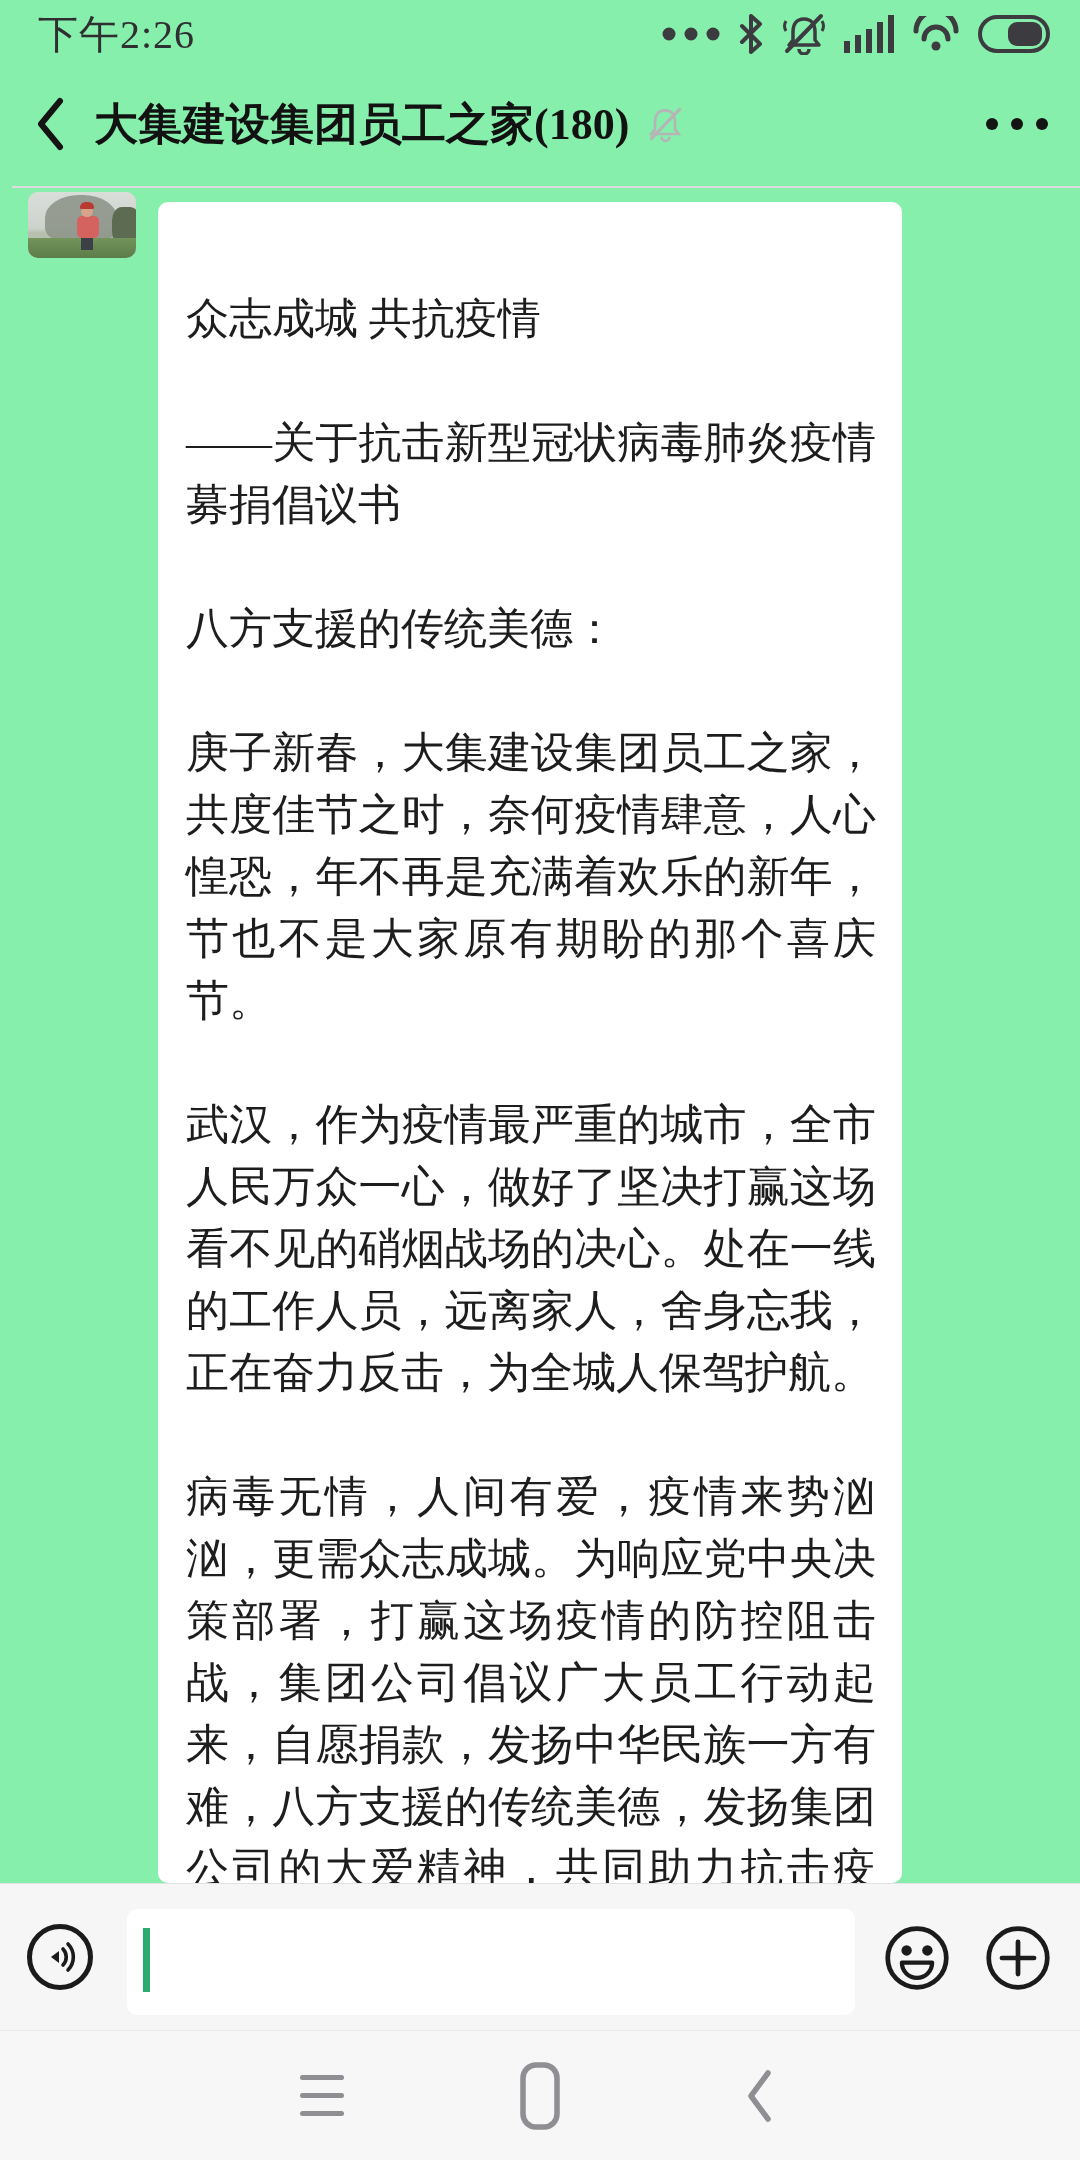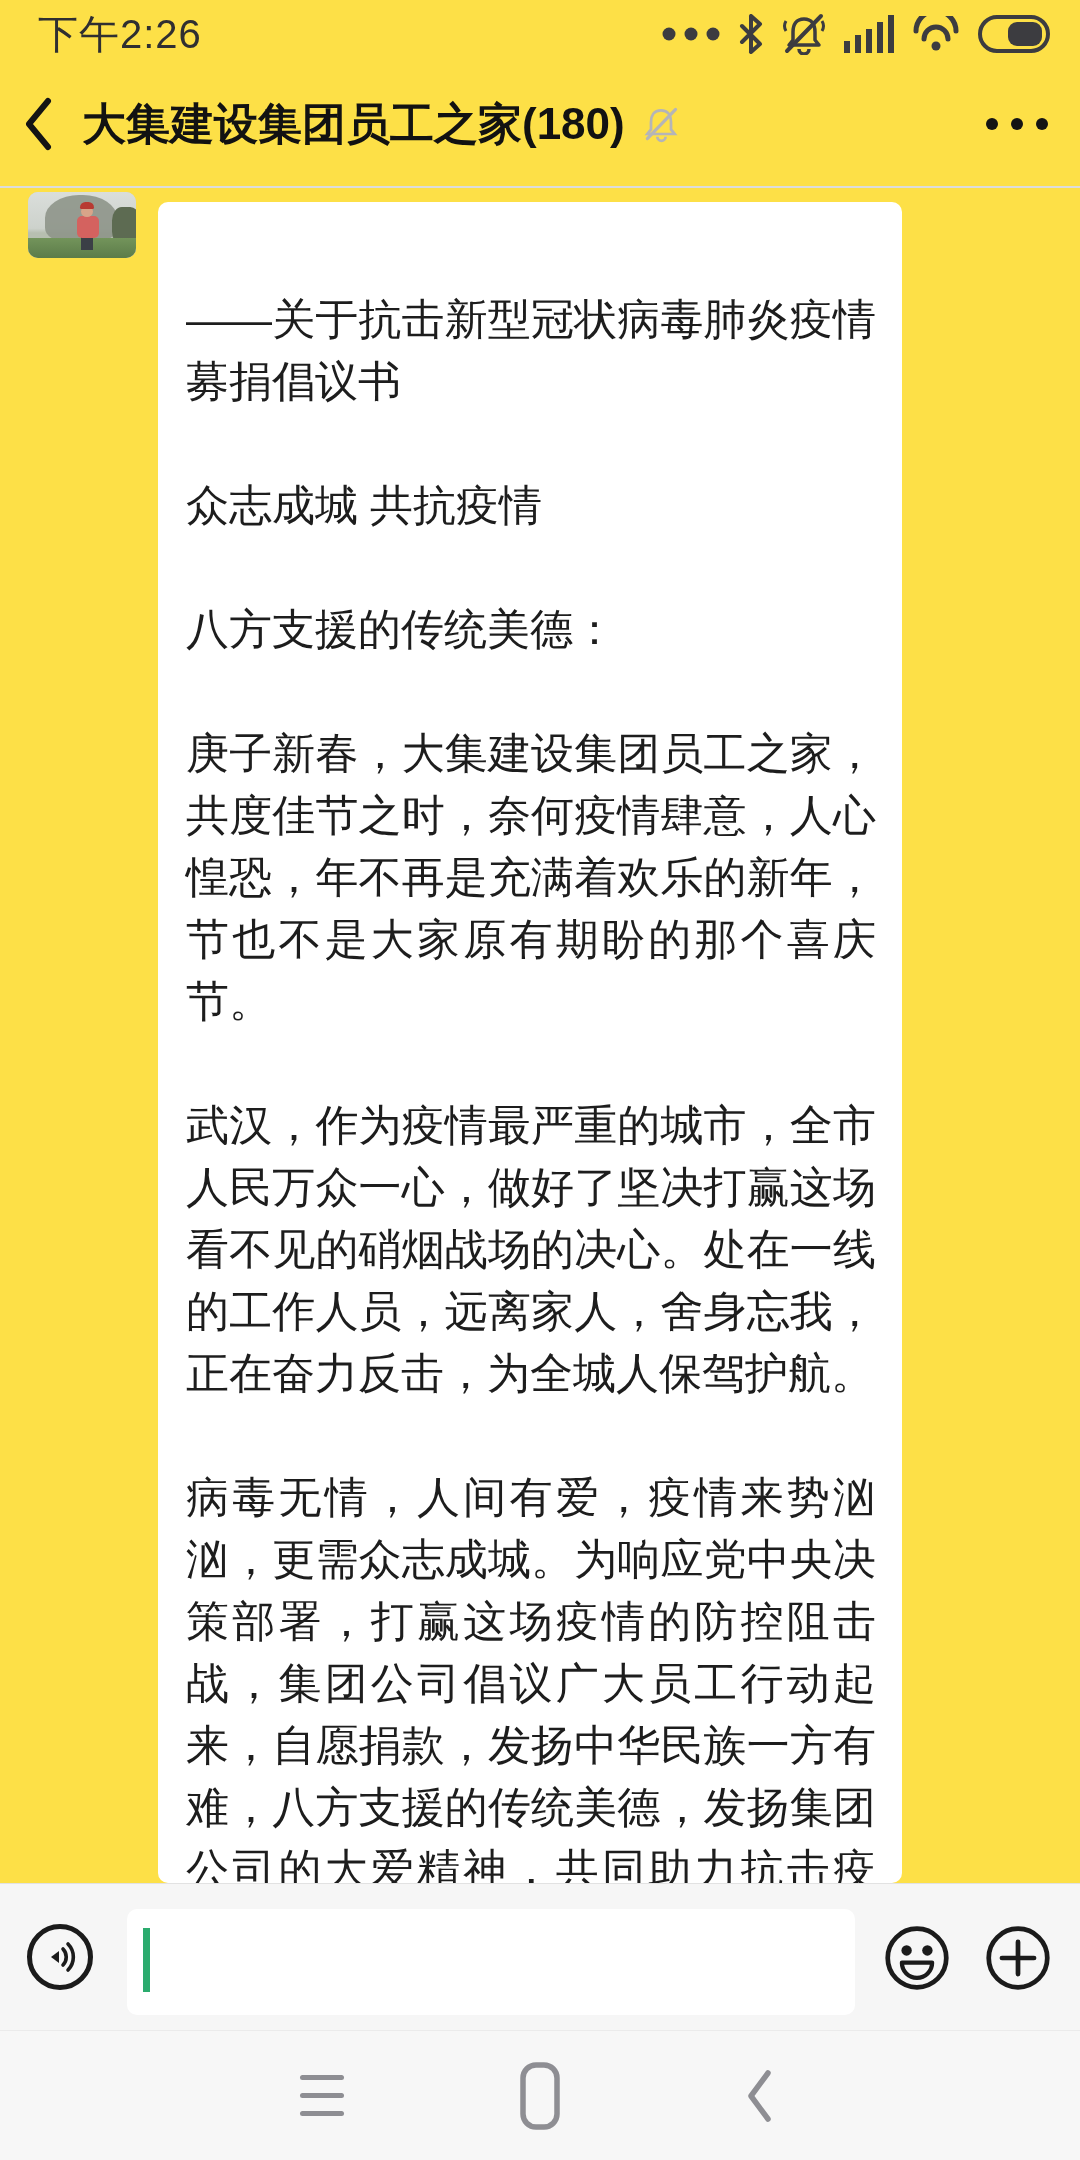--- a/index.html
+++ b/index.html
@@ -1,28 +1,28 @@
 <!DOCTYPE html>
 <html><head>
 <meta charset="utf-8">
 <style>
   html,body{margin:0;padding:0;background:#555;}
   .screen{
     position:relative;width:1080px;height:2160px;overflow:hidden;
-    background:#fde047;font-family:Liberation Sans, sans-serif;
+    background:#86efac;font-family:Liberation Serif, serif;
     color:#1d1d1d;margin:0 auto;
   }
   
   .status-bar{position:absolute;top:0;left:0;right:0;height:62px;
     display:flex;align-items:center;padding:6px 30px 0 38px;box-sizing:border-box;}
   .status-time{font-size:40px;color:#2f2f31;letter-spacing:1px;}
   .status-icons{margin-left:auto;display:flex;align-items:center;gap:18px;color:#3c3c40;}
   .status-icons svg{display:block;}
   
-  .nav-bar{position:absolute;top:62px;left:0;right:0;height:126px;
+  .nav-bar{position:absolute;top:62px;left:12px;right:0;height:126px;
     display:flex;align-items:center;border-bottom:2px solid #dcdcdc;box-sizing:border-box;}
   .back-btn{width:76px;height:100%;display:flex;align-items:center;justify-content:center;color:#141414;}
   .nav-title{font-size:44px;font-weight:700;color:#121212;margin-left:6px;white-space:nowrap;}
   .title-bell{margin-left:16px;color:#b5b5b7;display:flex;align-items:center;}
   .more-btn{margin-left:auto;margin-right:30px;display:flex;align-items:center;color:#141414;}
   
   .chat{position:absolute;top:190px;left:0;right:0;bottom:277px;}
   .avatar{position:absolute;left:28px;top:2px;width:108px;height:66px;border-radius:10px;
     overflow:hidden;background:#cfd3ce;}
   .av-sky{position:absolute;inset:0;background:linear-gradient(#dadedb 0%,#cdd2cc 55%,#b7bfb0 62%);}
@@ -131,22 +131,22 @@
       <i class="av-trees"></i>
       <i class="av-grass"></i>
       <i class="av-person-legs"></i>
       <i class="av-person-shirt"></i>
       <i class="av-person-head"></i>
       <i class="av-person-cap"></i>
     </div>
 
     <div class="bubble">
       <span class="bubble-tail"></span>
+      <p>众志成城 共抗疫情</p>
       <p>——关于抗击新型冠状病毒肺炎疫情募捐倡议书</p>
-      <p>众志成城 共抗疫情</p>
       <p>八方支援的传统美德：</p>
       <p>庚子新春，大集建设集团员工之家，共度佳节之时，奈何疫情肆意，人心惶恐，年不再是充满着欢乐的新年，节也不是大家原有期盼的那个喜庆节。</p>
       <p>武汉，作为疫情最严重的城市，全市人民万众一心，做好了坚决打赢这场看不见的硝烟战场的决心。处在一线的工作人员，远离家人，舍身忘我，正在奋力反击，为全城人保驾护航。</p>
       <p>病毒无情，人间有爱，疫情来势汹汹，更需众志成城。为响应党中央决策部署，打赢这场疫情的防控阻击战，集团公司倡议广大员工行动起来，自愿捐款，发扬中华民族一方有难，八方支援的传统美德，发扬集团公司的大爱精神，共同助力抗击疫情。</p>
     </div>
   </div>
 
   <div class="input-bar">
     <div class="voice-btn">
       <svg width="38" height="38" viewBox="0 0 38 38">

